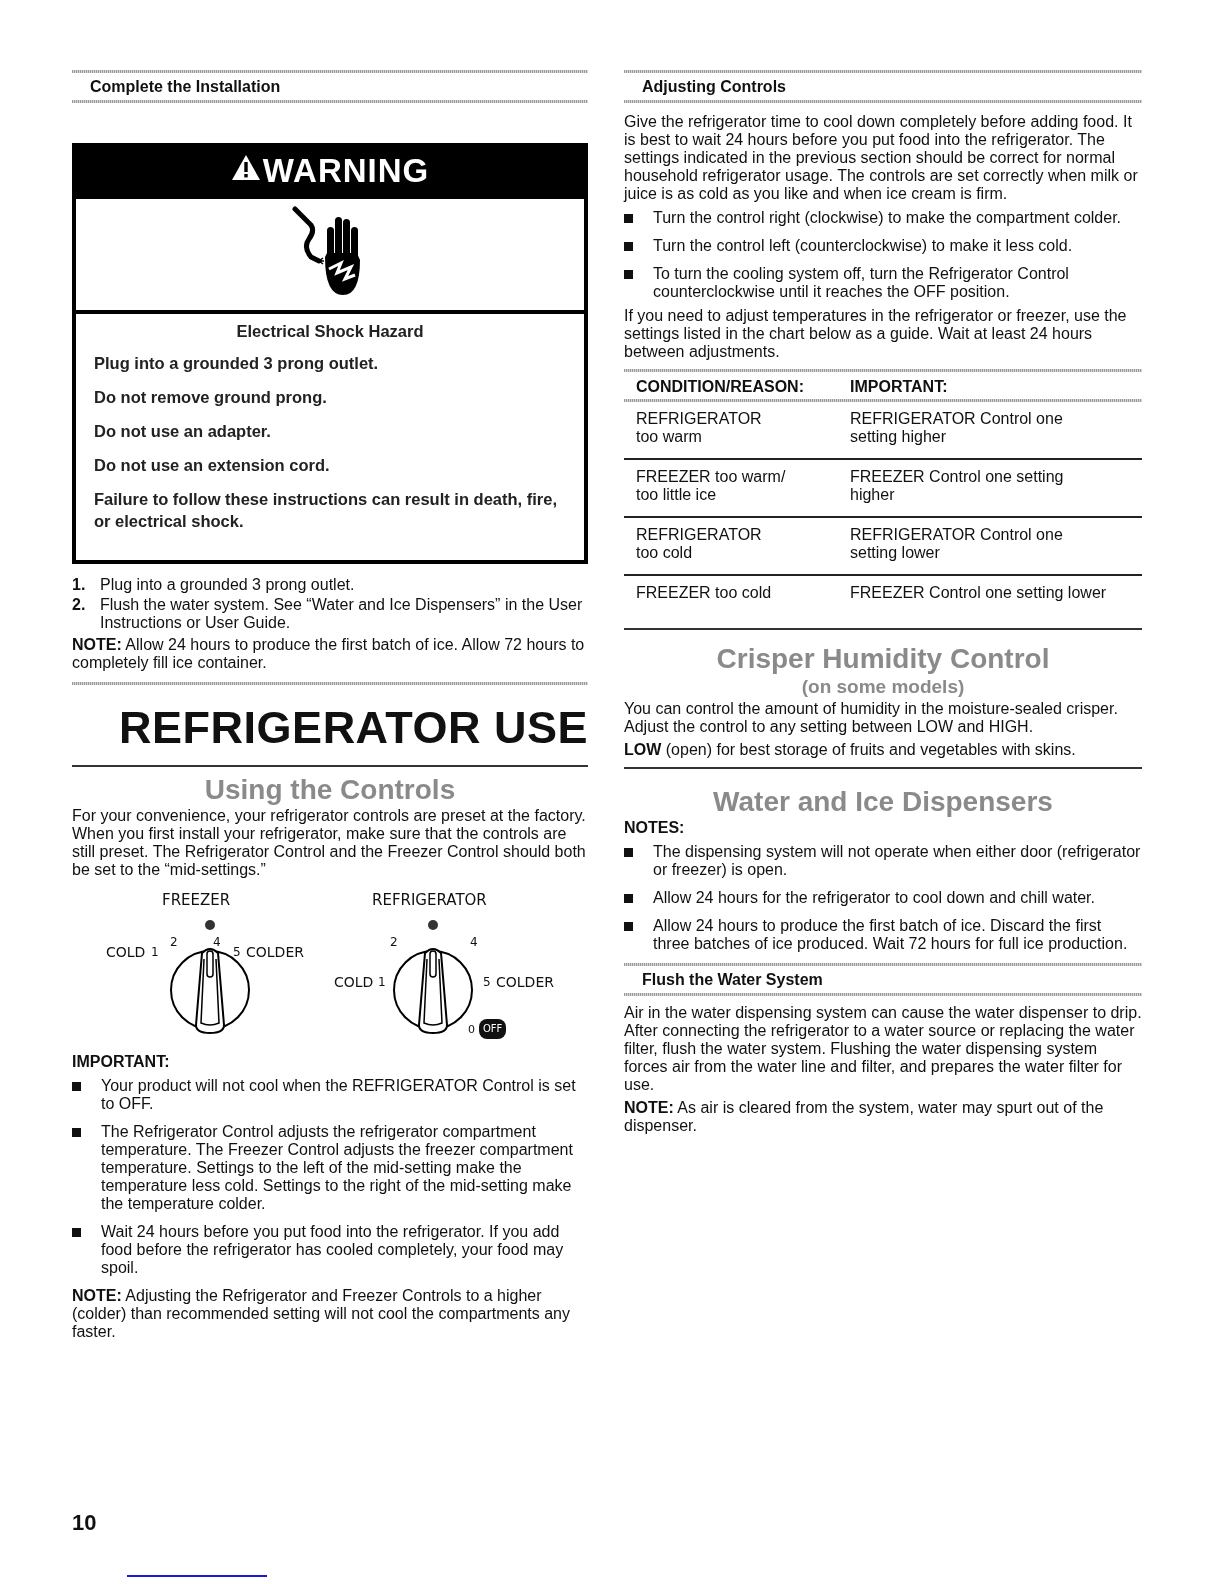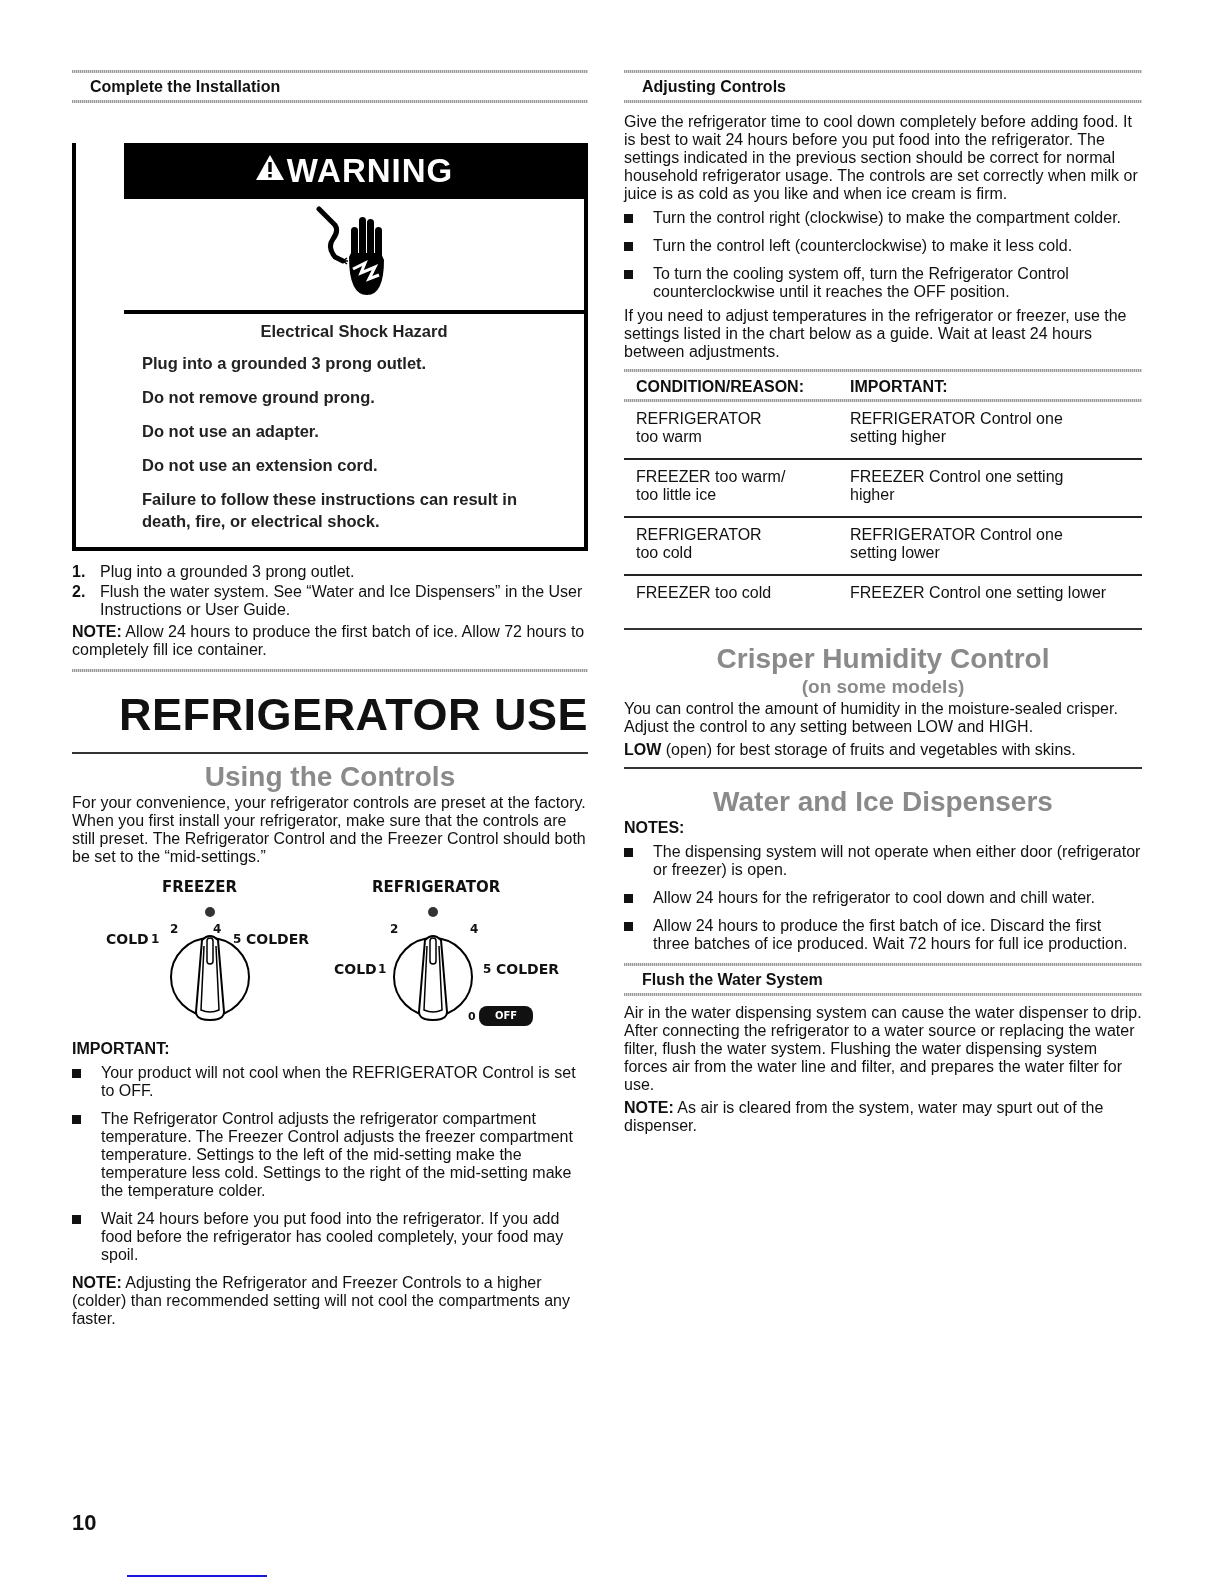--- a/index.html
+++ b/index.html
@@ -7,42 +7,42 @@
   body { position: relative; font-family: "Liberation Sans", sans-serif; color: #111; font-size: 16px; line-height: 18px; overflow: hidden; }
 
   .col { position: absolute; top: 70px; }
   .col-left { left: 72px; width: 516px; }
   .col-right { left: 624px; width: 518px; }
 
   .dotted-rule { height: 3px; background: repeating-linear-gradient(90deg, #9a9a9a 0 1px, #d6d6d6 1px 2px); }
   .subhead { font-weight: bold; font-size: 16px; padding: 5px 0 4px 18px; }
 
   
-  .warning-box { margin-top: 66px; border: 4px solid #000; border-top: none; padding-left: 48px; }
+  .warning-box { margin-top: 66px; border: 4px solid #000; border-top: none; }
   .warning-header { background: #000; color: #fff; text-align: center; font-weight: bold; font-size: 33px; letter-spacing: 1px; height: 56px; line-height: 56px; }
   .warning-header .tri { display: inline-block; vertical-align: middle; margin-right: 2px; position: relative; top: -3px; }
   .warning-icon-area { height: 115px; display: flex; justify-content: center; align-items: center; border-bottom: 4px solid #000; }
   .warning-text { padding: 8px 18px 12px 18px; font-weight: bold; font-size: 16.5px; color: #222; }
   .warning-text .hazard { text-align: center; margin-bottom: 12px; }
   .warning-text p { margin-bottom: 12px; line-height: 22px; }
-  .warning-text p.last { margin-bottom: 3px; }
+  .warning-text p.last { margin-bottom: 16px; }
 
   .numbered { margin-top: 12px; }
   .numbered li { list-style: none; display: flex; margin-bottom: 2px; }
   .numbered .num { font-weight: bold; width: 28px; flex: none; }
   .note { margin-top: 4px; }
   .note b { font-weight: bold; }
 
   .big-title { font-weight: bold; font-size: 45px; text-align: right; letter-spacing: 0.5px; margin-top: 18px; line-height: 50px; }
   .solid-rule { height: 2px; background: #333; }
   .gray-title { color: #8a8a8a; font-weight: bold; font-size: 28px; text-align: center; line-height: 34px; }
   .gray-sub { color: #8a8a8a; font-weight: bold; font-size: 19px; text-align: center; line-height: 22px; }
 
   .dials { position: relative; height: 160px; margin-top: 12px; }
-  .dial-label { position: absolute; font-weight: bold; font-size: 15px; font-family: "DejaVu Sans", sans-serif; }
+  .dial-label { position: absolute; font-weight: normal; font-size: 15px; font-family: "DejaVu Sans", sans-serif; }
 
   .bullets { margin-top: 4px; }
   .bullets li { list-style: none; display: flex; margin-bottom: 10px; }
   .bullets .sq { width: 9px; height: 9px; background: #111; margin-top: 5px; margin-right: 20px; flex: none; }
   .bullets .txt { flex: 1; }
 
   .important-head { font-weight: bold; margin-top: 2px; margin-bottom: 6px; }
 
   
   .tbl-head { display: flex; font-weight: bold; padding: 6px 0 3px 12px; }
@@ -133,21 +133,21 @@
     </svg>
 
     <div class="dial-label" style="left:300px; top:0;">REFRIGERATOR</div>
     <div class="dial-label" style="left:262px; top:82px; font-size:14px;">COLD</div>
     <div class="dial-label" style="left:306px; top:82px; font-size:12px;">1</div>
     <div class="dial-label" style="left:318px; top:42px; font-size:12px;">2</div>
     <div class="dial-label" style="left:398px; top:42px; font-size:12px;">4</div>
     <div class="dial-label" style="left:411px; top:82px; font-size:12px;">5</div>
     <div class="dial-label" style="left:424px; top:82px; font-size:14px;">COLDER</div>
     <div class="dial-label" style="left:396px; top:130px; font-size:11px;">0</div>
-    <div class="dial-label" style="left:407px; top:128px; font-size:10px; background:#111; color:#fff; border-radius:8px; padding:1px 16px;">OFF</div>
+    <div class="dial-label" style="left:407px; top:128px; font-size:10px; background:#111; color:#fff; border-radius:8px; padding:1px 4px;">OFF</div>
     <svg style="position:absolute; left:313px; top:24px;" width="100" height="140" viewBox="0 0 100 140">
       <circle cx="48" cy="10" r="5" fill="#333"></circle>
       <circle cx="48" cy="75" r="39" fill="#fff" stroke="#000" stroke-width="2"></circle>
       <path d="M40,38 Q48,30 56,38 L62,110 Q62,118 48,118 Q34,118 34,110 Z" fill="#fff" stroke="#000" stroke-width="2"></path>
       <path d="M42,44 L39,108 Q48,112 57,108 L54,44" fill="none" stroke="#000" stroke-width="1.5"></path>
       <rect x="45" y="36" width="6" height="26" rx="3" fill="#fff" stroke="#000" stroke-width="1.5"></rect>
     </svg>
   </div>
 
   <div class="important-head">IMPORTANT:</div>

